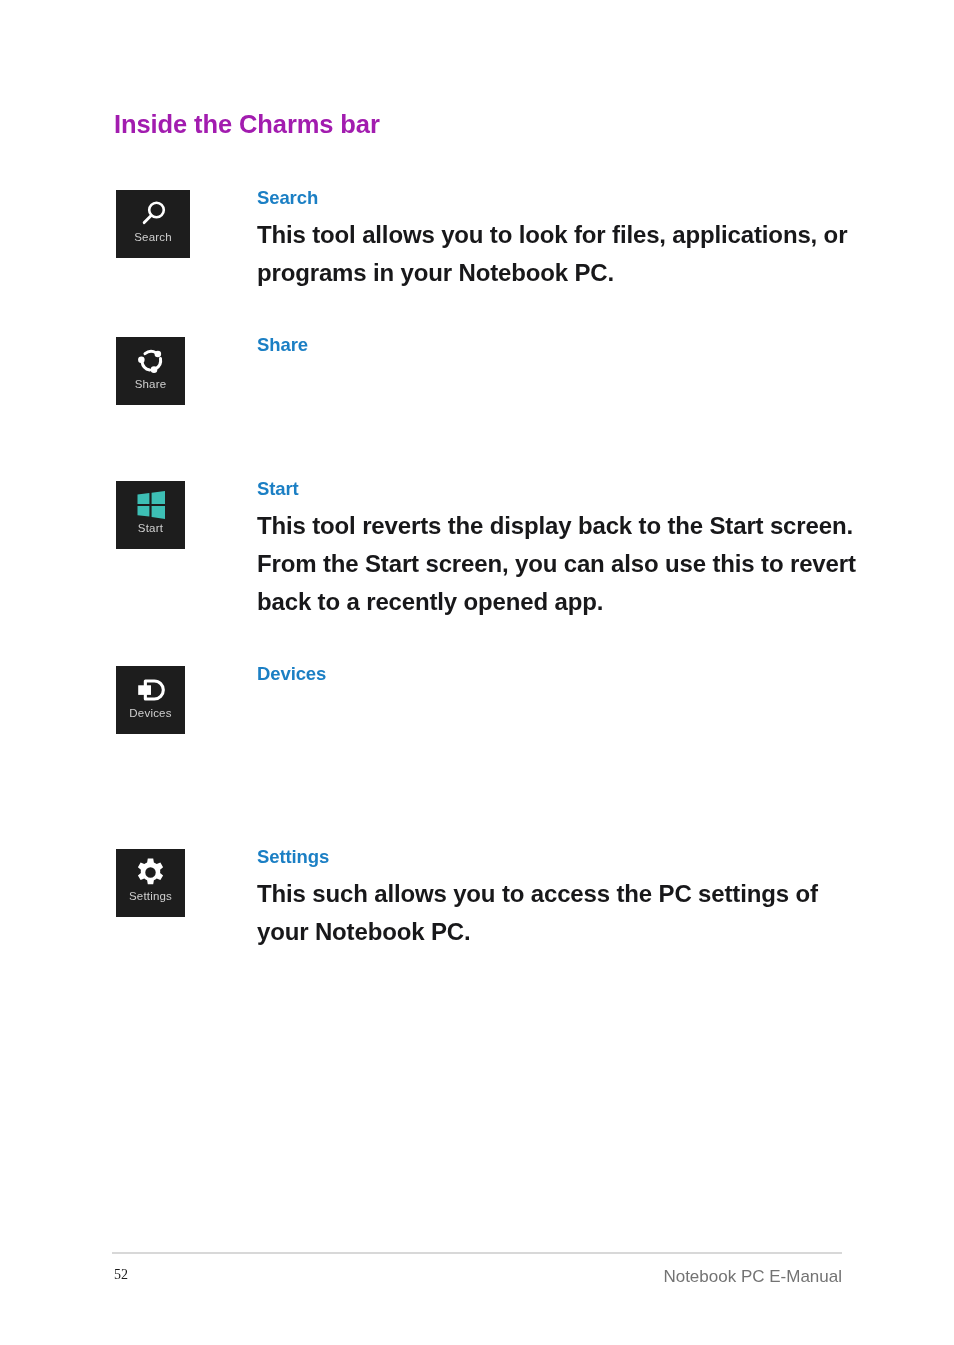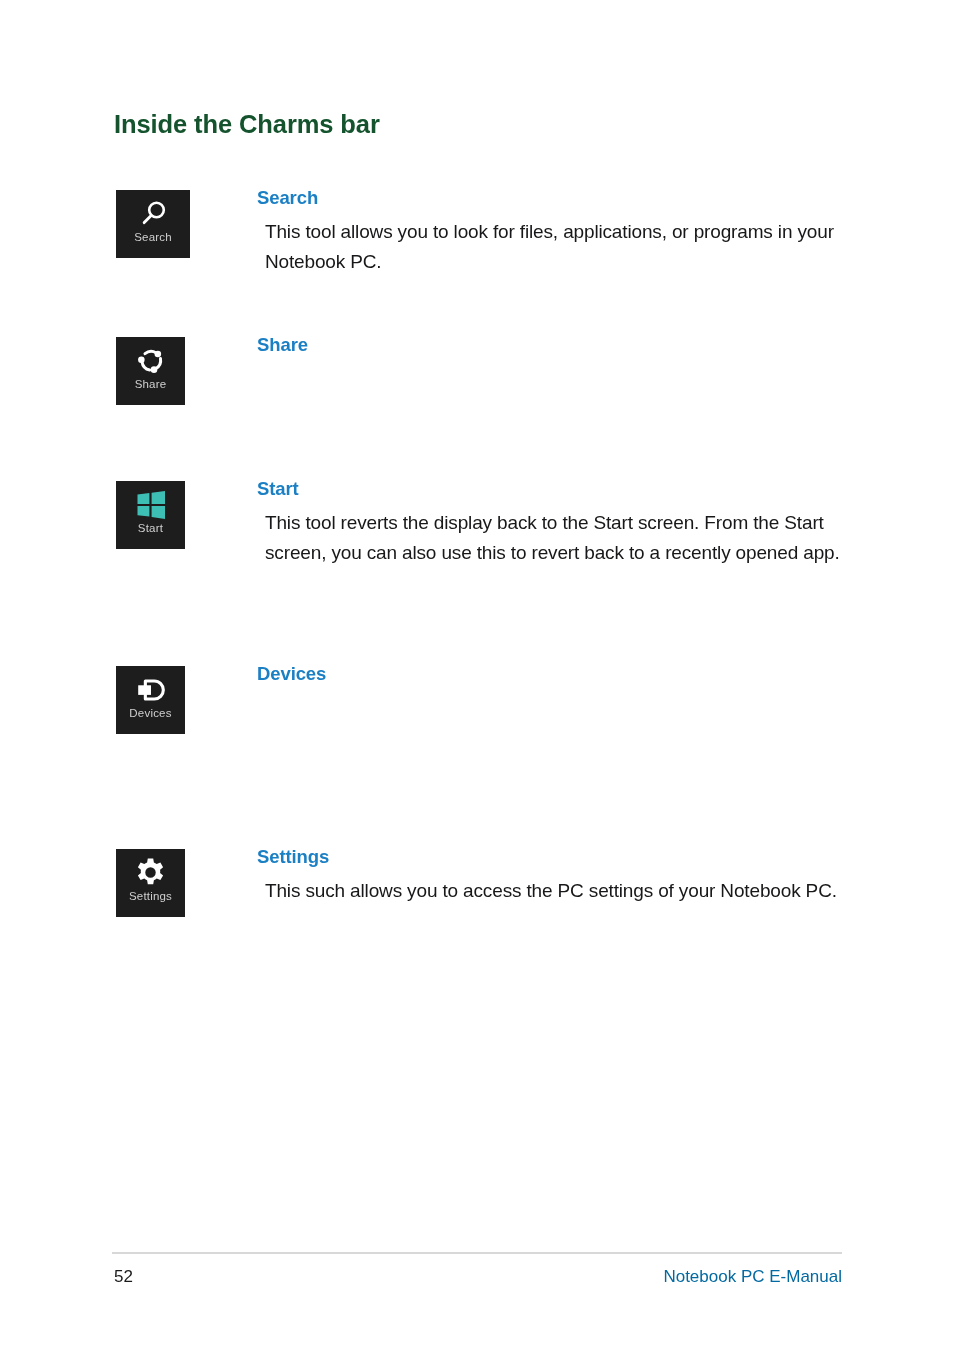--- a/index.html
+++ b/index.html
@@ -24,21 +24,21 @@
     height: 1345px;
   }
 
   
   .section-heading {
     position: absolute;
     left: 114px;
     top: 110px;
     font-size: 25.5px;
     font-weight: bold;
-    color: #14532d;
+    color: #a21caf;
     letter-spacing: -0.1px;
     white-space: nowrap;
   }
 
   
   .entry {
     position: absolute;
     left: 114px;
     width: 760px;
   }
@@ -82,50 +82,51 @@
   }
   .entry-title {
     font-size: 18.5px;
     font-weight: bold;
     color: #1b7fc4;
     line-height: 1.25;
     margin: 0 0 7px 0;
     letter-spacing: -0.1px;
   }
   .entry-body {
-    font-size: 19px;
+    font-size: 24px;
     color: #18181a;
     line-height: 1.58;
-    margin: 8px;
-    font-weight: normal;
+    margin: 0;
+    font-weight: bold;
     letter-spacing: -0.15px;
   }
 
   
   .footer-rule {
     position: absolute;
     left: 112px;
     top: 1252px;
     width: 730px;
     height: 2px;
     background: #d8d8d8;
   }
   .footer-page-number {
     position: absolute;
     left: 114px;
     top: 1267px;
-    font-size: 17px;
+    font-size: 14px;
     color: #1a1a1a;
+    font-family: Liberation Serif, serif;
   }
   .footer-title {
     position: absolute;
     right: 112px;
     top: 1267px;
     font-size: 17px;
-    color: #0369a1;
+    color: #737373;
     white-space: nowrap;
   }
 </style>
 </head>
 <body>
 
 <div class="page">
 
   <div class="section-heading">Inside the Charms bar</div>
 

